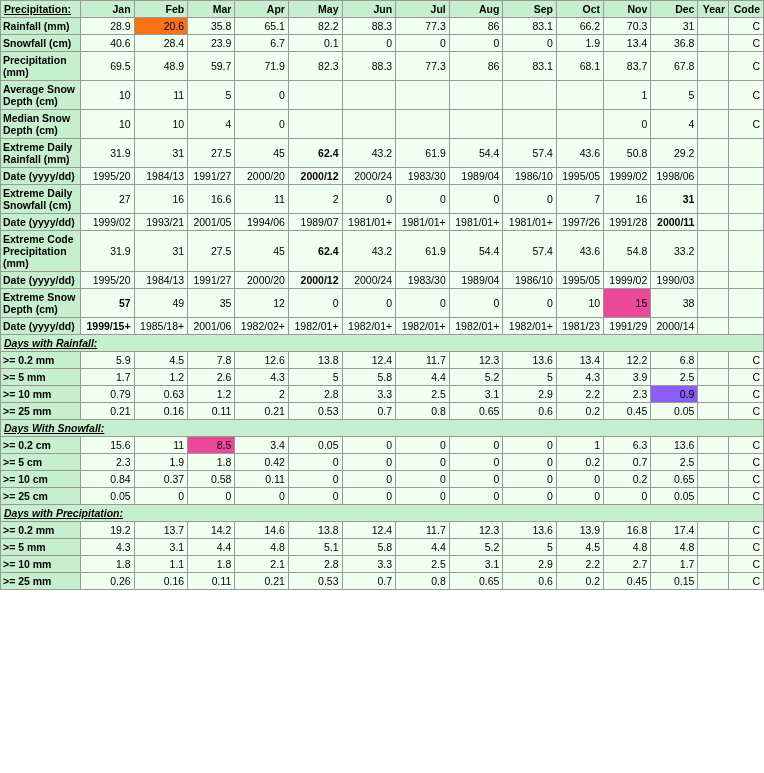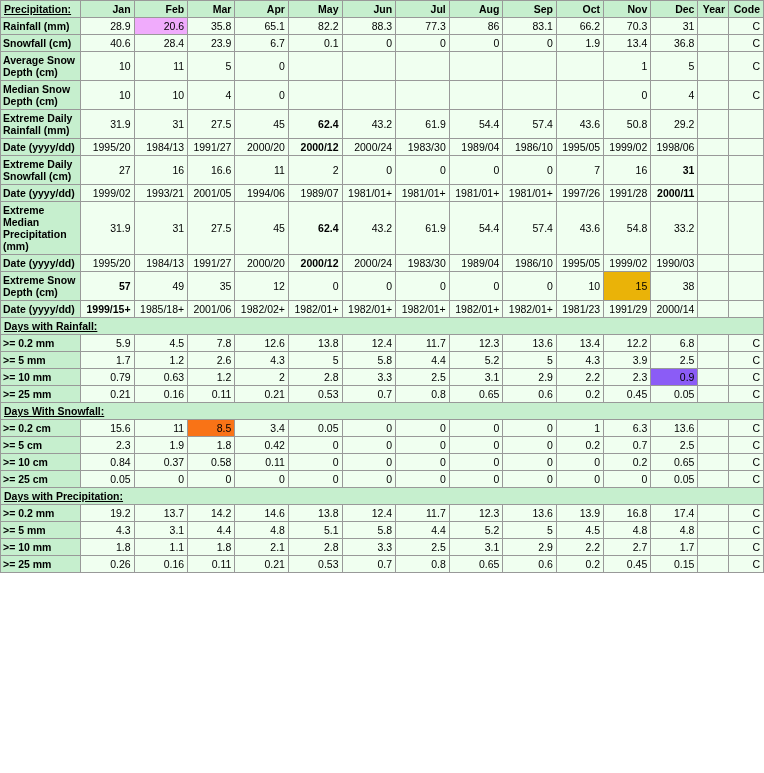--- a/index.html
+++ b/index.html
@@ -1,21 +1,21 @@
 <!DOCTYPE html>
 <html><head>
   <meta charset="utf-8">
   <style>
     * { margin: 0; padding: 0; box-sizing: border-box; }
     body { font-family: Arial, sans-serif; font-size: 11px; background: #fff; }
     table { border-collapse: collapse; width: 764px; }
     th, td { border: 1px solid #999; padding: 2px 3px; text-align: right; font-size: 10.5px; }
     th { background: #c6efce; font-weight: bold; }
     td.label { text-align: left; background: #c6efce; font-weight: bold; padding-left: 2px; }
-    td.section-header { text-align: left; background: #c6efce; font-weight: bold; }
+    td.section-header { text-align: left; background: #c6efce; font-weight: bold; font-style: italic; }
     tr.section-row td { background: #c6efce; }
     tr.data-row td { background: #f0fff0; }
     tr.data-row td.label { background: #c6efce; }
     .underline { text-decoration: underline; }
   </style>
 </head>
 <body>
 
 <table>
   <thead>
@@ -34,21 +34,21 @@
       <th>Nov</th>
       <th>Dec</th>
       <th>Year</th>
       <th>Code</th>
     </tr>
   </thead>
   <tbody id="table-body">
   <tr class="data-row">
         <td class="label">Rainfall (mm)</td>
         <td style="background: rgb(240, 255, 240);">28.9</td>
-        <td style="background: #f0abfc; padding-left: 8px;">20.6</td>
+        <td style="background: #f97316; padding-left: 8px;">20.6</td>
         <td style="background: rgb(240, 255, 240);">35.8</td>
         <td style="background: rgb(240, 255, 240);">65.1</td>
         <td style="background: rgb(240, 255, 240);">82.2</td>
         <td style="background: rgb(240, 255, 240);">88.3</td>
         <td style="background: rgb(240, 255, 240);">77.3</td>
         <td style="background: rgb(240, 255, 240);">86</td>
         <td style="background: rgb(240, 255, 240);">83.1</td>
         <td style="background: rgb(240, 255, 240);">66.2</td>
         <td style="background: rgb(240, 255, 240);">70.3</td>
         <td style="background: rgb(240, 255, 240);">31</td>
@@ -62,20 +62,37 @@
         <td style="background: rgb(240, 255, 240);">23.9</td>
         <td style="background: rgb(240, 255, 240);">6.7</td>
         <td style="background: rgb(240, 255, 240);">0.1</td>
         <td style="background: rgb(240, 255, 240);">0</td>
         <td style="background: rgb(240, 255, 240);">0</td>
         <td style="background: rgb(240, 255, 240);">0</td>
         <td style="background: rgb(240, 255, 240);">0</td>
         <td style="background: rgb(240, 255, 240);">1.9</td>
         <td style="background: rgb(240, 255, 240);">13.4</td>
         <td style="background: rgb(240, 255, 240);">36.8</td>
+        <td style="background: rgb(240, 255, 240);"></td>
+        <td style="background: rgb(240, 255, 240);">C</td>
+      </tr>
+      <tr class="data-row">
+        <td class="label">Precipitation (mm)</td>
+        <td style="background: rgb(240, 255, 240);">69.5</td>
+        <td style="background: rgb(240, 255, 240);">48.9</td>
+        <td style="background: rgb(240, 255, 240);">59.7</td>
+        <td style="background: rgb(240, 255, 240);">71.9</td>
+        <td style="background: rgb(240, 255, 240);">82.3</td>
+        <td style="background: rgb(240, 255, 240);">88.3</td>
+        <td style="background: rgb(240, 255, 240);">77.3</td>
+        <td style="background: rgb(240, 255, 240);">86</td>
+        <td style="background: rgb(240, 255, 240);">83.1</td>
+        <td style="background: rgb(240, 255, 240);">68.1</td>
+        <td style="background: rgb(240, 255, 240);">83.7</td>
+        <td style="background: rgb(240, 255, 240);">67.8</td>
         <td style="background: rgb(240, 255, 240);"></td>
         <td style="background: rgb(240, 255, 240);">C</td>
       </tr>
       <tr class="data-row">
         <td class="label">Average Snow Depth (cm)</td>
         <td style="background: rgb(240, 255, 240);">10</td>
         <td style="background: rgb(240, 255, 240);">11</td>
         <td style="background: rgb(240, 255, 240);">5</td>
         <td style="background: rgb(240, 255, 240);">0</td>
         <td style="background: rgb(240, 255, 240);"></td>
@@ -168,21 +185,21 @@
         <td style="background: rgb(240, 255, 240);">1981/01+</td>
         <td style="background: rgb(240, 255, 240);">1981/01+</td>
         <td style="background: rgb(240, 255, 240);">1981/01+</td>
         <td style="background: rgb(240, 255, 240);">1997/26</td>
         <td style="background: rgb(240, 255, 240);">1991/28</td>
         <td style="font-weight: bold; background: rgb(240, 255, 240);">2000/11</td>
         <td style="background: rgb(240, 255, 240);"></td>
         <td style="background: rgb(240, 255, 240);"></td>
       </tr>
       <tr class="data-row">
-        <td class="label">Extreme Median Precipitation (mm)</td>
+        <td class="label">Extreme Code Precipitation (mm)</td>
         <td style="background: rgb(240, 255, 240);">31.9</td>
         <td style="background: rgb(240, 255, 240);">31</td>
         <td style="background: rgb(240, 255, 240);">27.5</td>
         <td style="background: rgb(240, 255, 240);">45</td>
         <td style="font-weight: bold; background: rgb(240, 255, 240);">62.4</td>
         <td style="background: rgb(240, 255, 240);">43.2</td>
         <td style="background: rgb(240, 255, 240);">61.9</td>
         <td style="background: rgb(240, 255, 240);">54.4</td>
         <td style="background: rgb(240, 255, 240);">57.4</td>
         <td style="background: rgb(240, 255, 240);">43.6</td>
@@ -213,21 +230,21 @@
         <td style="font-weight: bold; background: rgb(240, 255, 240);">57</td>
         <td style="background: rgb(240, 255, 240);">49</td>
         <td style="background: rgb(240, 255, 240);">35</td>
         <td style="background: rgb(240, 255, 240);">12</td>
         <td style="background: rgb(240, 255, 240);">0</td>
         <td style="background: rgb(240, 255, 240);">0</td>
         <td style="background: rgb(240, 255, 240);">0</td>
         <td style="background: rgb(240, 255, 240);">0</td>
         <td style="background: rgb(240, 255, 240);">0</td>
         <td style="background: rgb(240, 255, 240);">10</td>
-        <td style="background: #eab308;">15</td>
+        <td style="background: #ec4899;">15</td>
         <td style="background: rgb(240, 255, 240);">38</td>
         <td style="background: rgb(240, 255, 240);"></td>
         <td style="background: rgb(240, 255, 240);"></td>
       </tr>
       <tr class="data-row">
         <td class="label">Date (yyyy/dd)</td>
         <td style="font-weight: bold; background: rgb(240, 255, 240);">1999/15+</td>
         <td style="background: rgb(240, 255, 240);">1985/18+</td>
         <td style="background: rgb(240, 255, 240);">2001/06</td>
         <td style="background: rgb(240, 255, 240);">1982/02+</td>
@@ -313,21 +330,21 @@
         <td style="background: rgb(240, 255, 240);"></td>
         <td style="background: rgb(240, 255, 240);">C</td>
       </tr>
       <tr class="section-row">
         <td colspan="15" class="section-header"><span class="underline">Days With Snowfall:</span></td>
       </tr>
       <tr class="data-row">
         <td class="label">&gt;= 0.2 cm</td>
         <td style="background: rgb(240, 255, 240);">15.6</td>
         <td style="background: rgb(240, 255, 240);">11</td>
-        <td style="background: #f97316;">8.5</td>
+        <td style="background: #ec4899;">8.5</td>
         <td style="background: rgb(240, 255, 240);">3.4</td>
         <td style="background: rgb(240, 255, 240);">0.05</td>
         <td style="background: rgb(240, 255, 240);">0</td>
         <td style="background: rgb(240, 255, 240);">0</td>
         <td style="background: rgb(240, 255, 240);">0</td>
         <td style="background: rgb(240, 255, 240);">0</td>
         <td style="background: rgb(240, 255, 240);">1</td>
         <td style="background: rgb(240, 255, 240);">6.3</td>
         <td style="background: rgb(240, 255, 240);">13.6</td>
         <td style="background: rgb(240, 255, 240);"></td>

